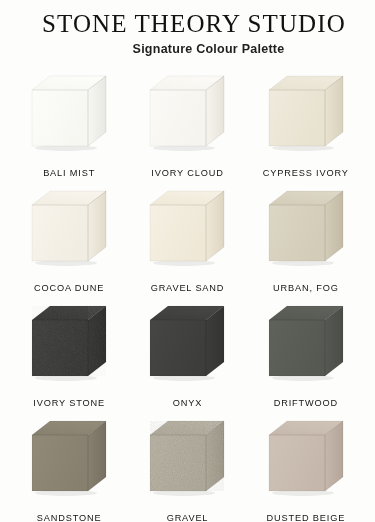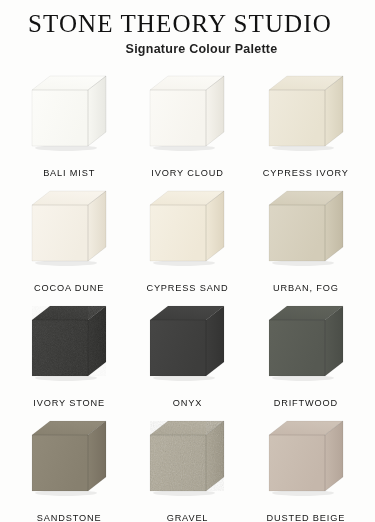--- a/index.html
+++ b/index.html
@@ -6,21 +6,21 @@
   html,body { width:375px; height:522px; }
   body {
     background:#fdfdfc;
     font-family:"Liberation Sans", sans-serif;
     color:#1a1a1a;
     overflow:hidden;
     position:relative;
   }
 
   
-  .header { padding:10px 0 0 28px; }
+  .header { padding:10px 0 0 42px; }
   .title {
     font-family:"Liberation Serif", serif;
     font-size:25px;
     letter-spacing:1.1px;
     font-weight:400;
     color:#121212;
     line-height:1.15;
     white-space:nowrap;
   }
   .subtitle {
@@ -223,21 +223,21 @@
             <ellipse cx="36" cy="74" rx="31" ry="3" fill="#000" opacity="0.07"></ellipse>
             <path d="M2,16 L20,2 L76,2 L58,16 Z" fill="url(#tg4)"></path>
             <path d="M2,16 L58,16 L58,72 L2,72 Z" fill="url(#fg4)"></path>
             <path d="M58,16 L76,2 L76,58 L58,72 Z" fill="url(#sg4)"></path>
             <path d="M2,16 L20,2 L76,2 L58,16 Z" fill="none" stroke="#000" stroke-opacity="0.05"></path>
             <path d="M2,16 L58,16 L58,72 L2,72 Z" fill="none" stroke="#000" stroke-opacity="0.05"></path>
             <path d="M58,16 L76,2 L76,58 L58,72 Z" fill="none" stroke="#000" stroke-opacity="0.07"></path>
           </svg>
         </div>
       </div>
-      <div class="cube-label">CYPRESS SAND</div>
+      <div class="cube-label">GRAVEL SAND</div>
     </div>
     <div class="swatch">
       <div class="cube-wrap">
         <div class="cube">
           <svg viewBox="0 0 78 78" xmlns="http://www.w3.org/2000/svg">
             <defs>
               <linearGradient id="fg5" x1="0" y1="0" x2="1" y2="0.4">
                 <stop offset="0%" stop-color="#DCD6C5"></stop>
                 <stop offset="100%" stop-color="#D3CCB8"></stop>
               </linearGradient>

